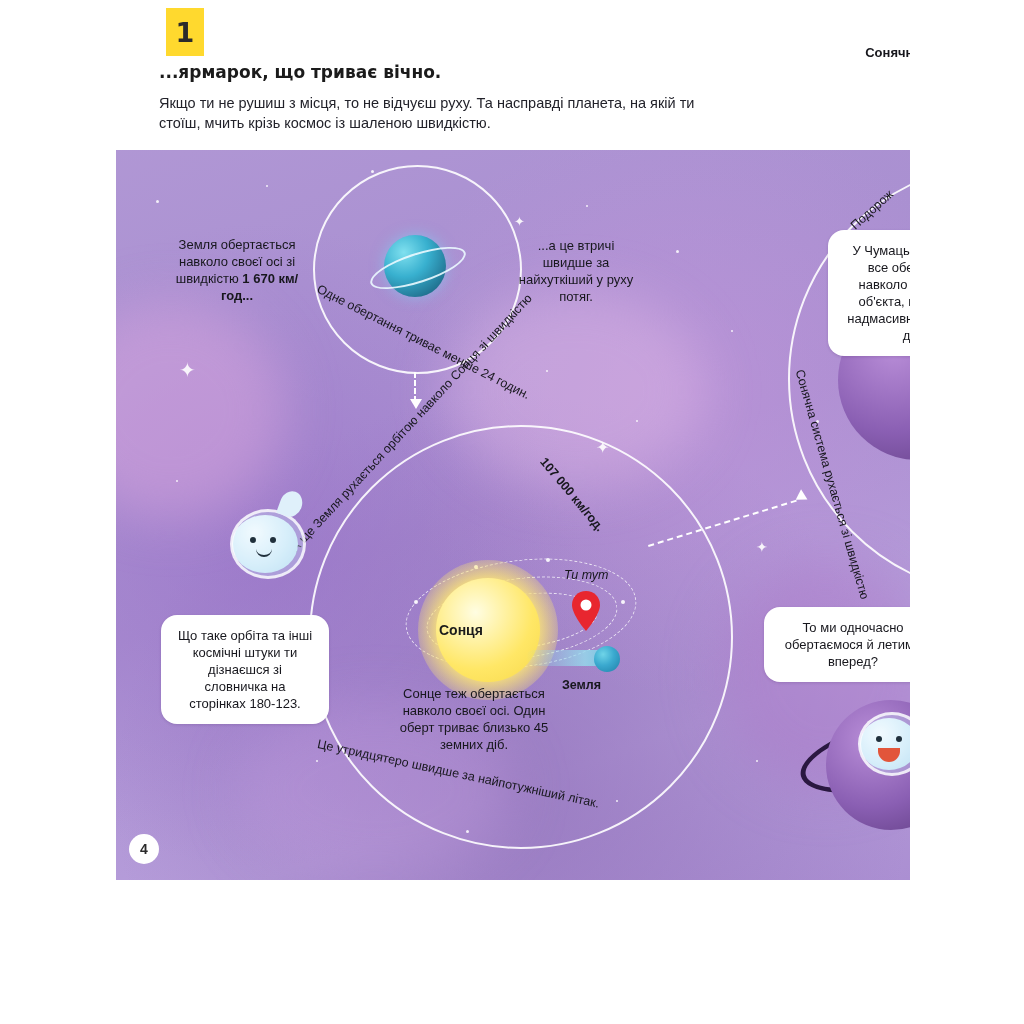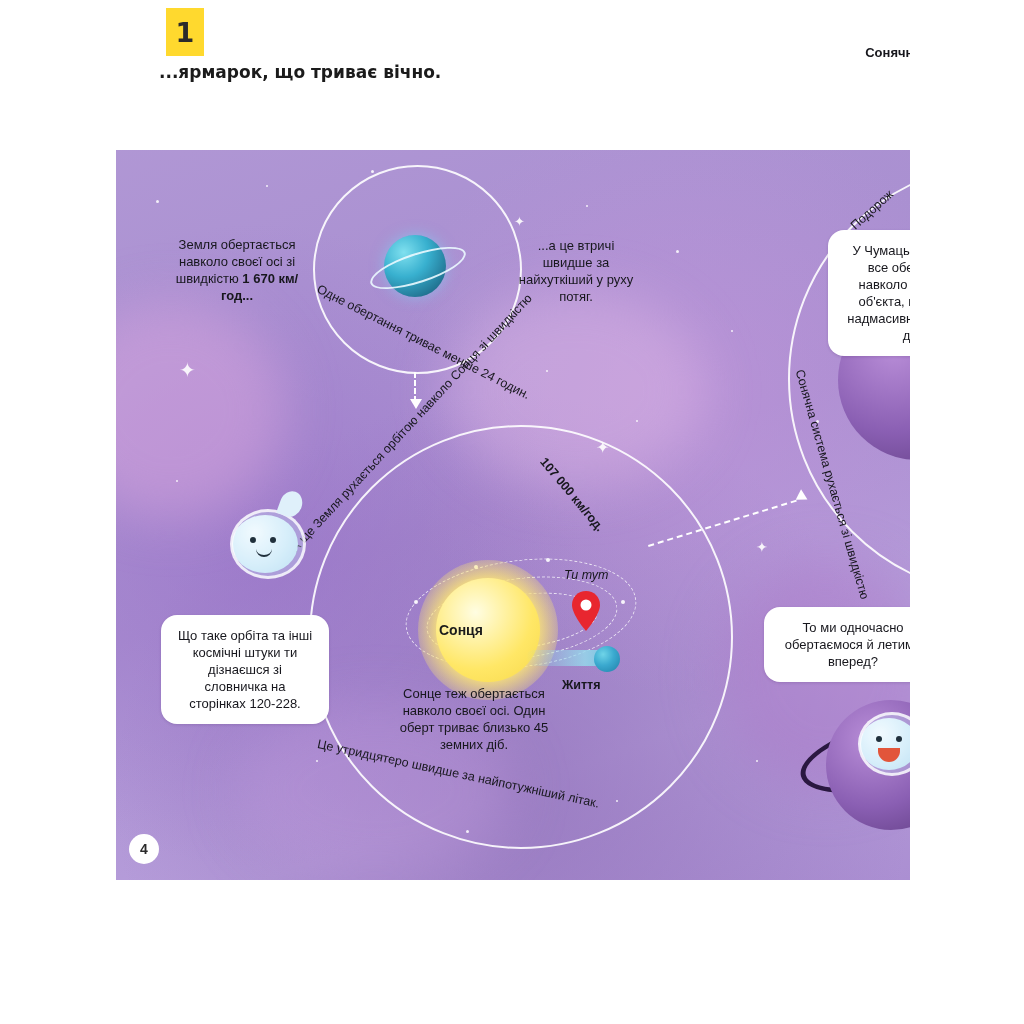--- a/index.html
+++ b/index.html
@@ -329,20 +329,21 @@
     <div class="star4" style="left:398px; top:215px; font-size:13px;">✦</div>
     <div class="star4" style="left:640px; top:540px; font-size:14px;">✦</div>
     <div class="star4" style="left:120px; top:545px; font-size:13px;">✦</div>
 
     <div class="topband"></div>
 
     <div class="chapter-badge">
       <span>1</span>
     </div>
     <div class="h-sub">...ярмарок, що триває вічно.</div>
+    <div class="h-body">Якщо ти не рушиш з місця, то не відчуєш руху. Та насправді планета, на якій ти стоїш, мчить крізь космос із шаленою швидкістю.</div>
 
     <div class="ring" style="left:197px; top:165px; width:205px; height:205px;"></div>
 
     <div class="globe" style="left:268px; top:235px;"></div>
     <div class="globe-ring" style="left:252px; top:253px;"></div>
 
     <div class="rot" style="left:205px; top:282px; transform: rotate(27deg);">Одне обертання триває менше 24 годин.</div>
 
     <div class="cap" style="left:46px; top:236px; width:150px;">
       <span>Земля обертається навколо своєї осі зі швидкістю</span>
@@ -373,21 +374,21 @@
     <div class="dot-trail" style="left:358px; top:565px;"></div>
     <div class="dot-trail" style="left:505px; top:600px;"></div>
     <div class="dot-trail" style="left:430px; top:558px;"></div>
 
     <div class="sun-glow" style="left:302px; top:560px; width:140px; height:140px;"></div>
     <div class="sun-core" style="left:320px; top:578px; width:104px; height:104px;"></div>
     <div class="sun-label" style="left:323px; top:622px;">Сонця</div>
 
     <div style="position:absolute; left:410px; top:650px; width:84px; height:16px; border-radius:10px; background:linear-gradient(90deg, rgba(180,225,240,0) 0%, rgba(150,215,235,0.85) 70%, rgba(120,200,225,0.95) 100%);"></div>
     <div class="earth-small" style="left:478px; top:646px;"></div>
-    <div class="earth-label" style="left:446px; top:678px;">Життя</div>
+    <div class="earth-label" style="left:446px; top:678px;">Земля</div>
 
     <div class="pin" style="left:455px; top:590px;">
       <svg width="30" height="42" viewBox="0 0 30 42">
         <path d="M15 1 C7 1 1 7 1 15 C1 25 15 41 15 41 C15 41 29 25 29 15 C29 7 23 1 15 1 Z" fill="#e8262f"></path>
         <circle cx="15" cy="15" r="5.5" fill="#ffffff"></circle>
       </svg>
     </div>
     <div class="pin-label" style="left:448px; top:568px;">Ти тут</div>
 
     <div class="cap" style="left:268px; top:685px; width:180px;">Сонце теж обертається навколо своєї осі. Один оберт триває близько 45 земних діб.</div>
@@ -407,21 +408,21 @@
 
     <div class="char" style="left:100px; top:485px;">
       <div class="char-body" style="left:16px; top:30px; width:66px; height:58px;"></div>
       <div class="helmet" style="left:14px; top:24px; width:70px; height:64px;"></div>
       <div style="position:absolute; left:64px; top:6px; width:22px; height:26px; background:#dff0fa; border-radius:50% 50% 50% 0; transform:rotate(20deg);"></div>
       <div style="position:absolute; left:34px; top:52px; width:6px; height:6px; border-radius:50%; background:#20303c;"></div>
       <div style="position:absolute; left:54px; top:52px; width:6px; height:6px; border-radius:50%; background:#20303c;"></div>
       <div style="position:absolute; left:40px; top:62px; width:16px; height:8px; border-bottom:2px solid #20303c; border-radius:0 0 12px 12px;"></div>
     </div>
 
-    <div class="speech" style="left:45px; top:615px; width:140px;">Що таке орбіта та інші космічні штуки ти дізнаєшся зі словничка на сторінках 120-228.</div>
+    <div class="speech" style="left:45px; top:615px; width:140px;">Що таке орбіта та інші космічні штуки ти дізнаєшся зі словничка на сторінках 180-123.</div>
 
     <div class="speech" style="left:648px; top:607px; width:150px;">То ми одночасно обертаємося й летимо вперед?</div>
 
     <div class="char" style="left:700px; top:700px;">
       <div class="planet-ring" style="left:-18px; top:18px; width:190px; height:58px;"></div>
       <div class="purple-planet" style="left:10px; top:0px; width:130px; height:130px;"></div>
       <div class="char-body" style="left:44px; top:18px; width:58px; height:52px;"></div>
       <div class="helmet" style="left:42px; top:12px; width:62px; height:58px;"></div>
       <div style="position:absolute; left:60px; top:36px; width:6px; height:6px; border-radius:50%; background:#20303c;"></div>
       <div style="position:absolute; left:80px; top:36px; width:6px; height:6px; border-radius:50%; background:#20303c;"></div>

